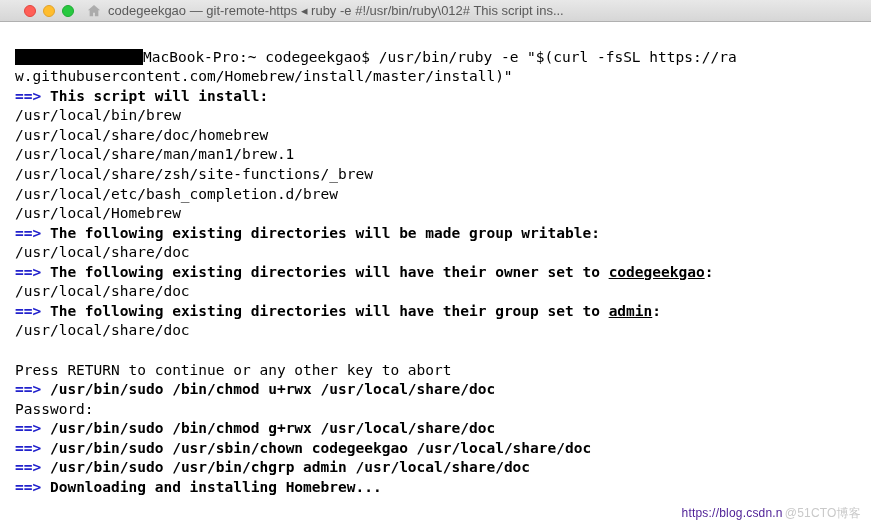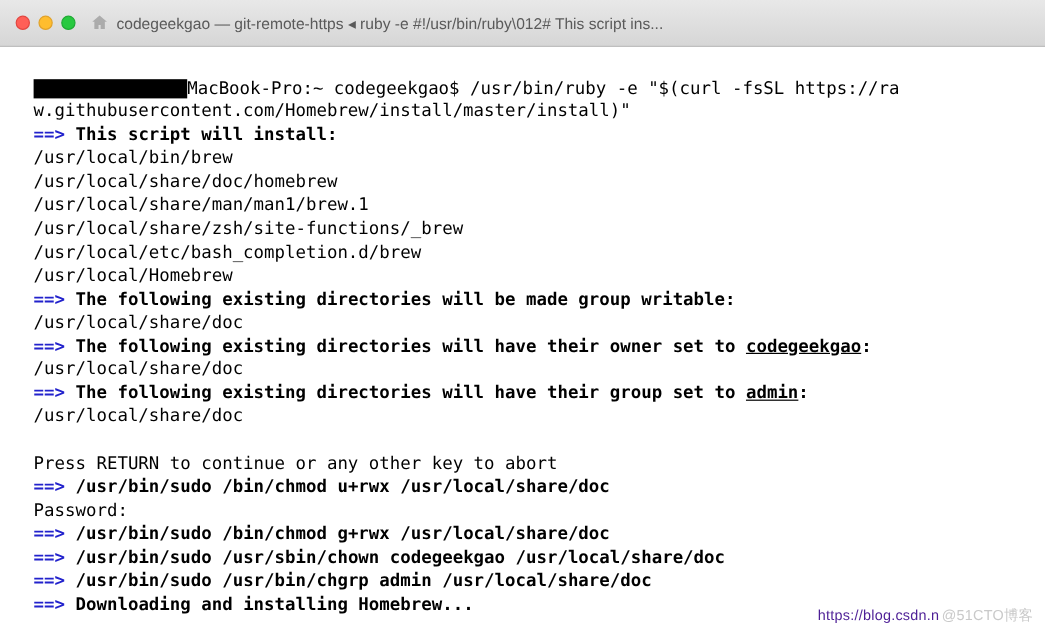--- a/index.html
+++ b/index.html
@@ -6,40 +6,40 @@
     body {
       font-family: "Menlo", "Monaco", "Consolas", monospace;
       font-size: 14.5px;
       background: #fff;
       width: 871px;
       height: 528px;
       overflow: hidden;
       position: relative;
     }
     .titlebar {
-      height: 39px;
+      height: 22px;
       background: linear-gradient(#e8e8e8, #d6d6d6);
       border-bottom: 1px solid #b0b0b0;
       display: flex;
       align-items: center;
-      padding: 0 13px;
+      padding: 0 24px;
       gap: 7px;
       font-family: -apple-system, "Helvetica Neue", sans-serif;
       color: #5a5a5a;
       font-size: 13px;
     }
     .traffic { display: flex; gap: 7px; margin-right: 6px; }
     .dot { width: 12px; height: 12px; border-radius: 50%; }
     .dot.red { background: #ff5f57; border: 0.5px solid #e24640; }
     .dot.yel { background: #ffbd2e; border: 0.5px solid #e1a22a; }
     .dot.grn { background: #28c940; border: 0.5px solid #1fab34; }
     .home-icon { width:14px; height:14px; opacity:.6; }
     .title-text { white-space: nowrap; overflow: hidden; text-overflow: ellipsis; flex:1; }
     .term {
-      padding: 6px 12px 8px 28px;
+      padding: 6px 12px 8px 15px;
       line-height: 1.35;
       color: #000;
       white-space: pre-wrap;
       word-break: break-all;
     }
     .blk { background:#000; color:#000; display:inline-block; width:128px; height:16px; vertical-align:text-bottom;}
     .arrow { color:#2222cc; font-weight:bold; }
     .bold { font-weight:bold; }
     .ul { text-decoration: underline; }
     .watermark {

